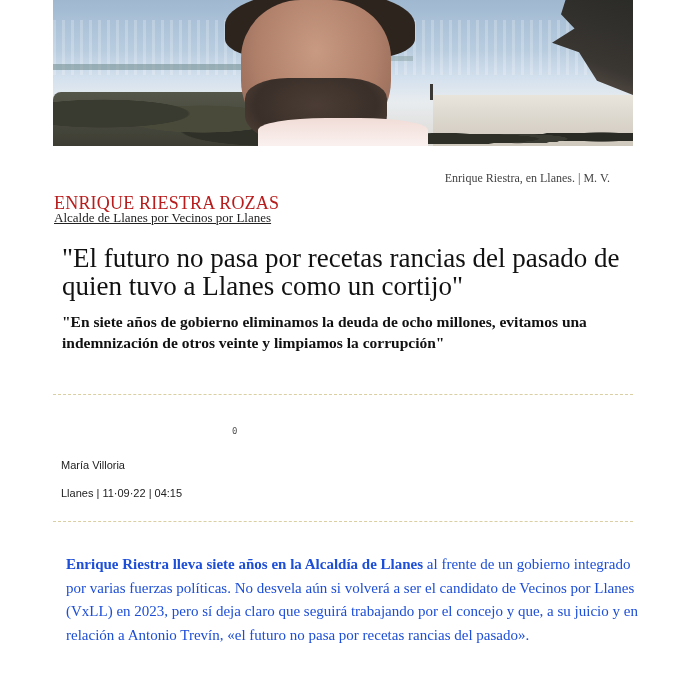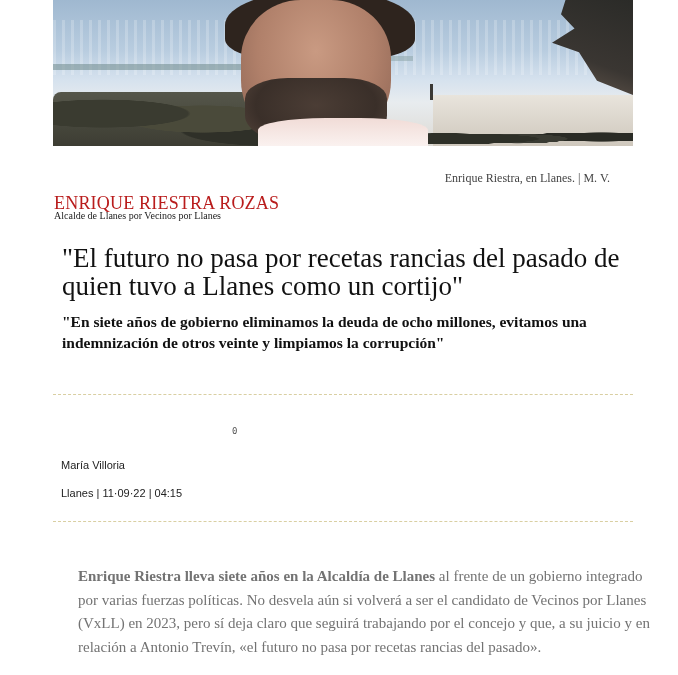--- a/index.html
+++ b/index.html
@@ -36,41 +36,41 @@
              border-radius: 30% 30% 45% 45%; }
     .photo .shirt { position: absolute; left: 205px; top: 118px; width: 170px; height: 30px;
              background: linear-gradient(180deg, #f1dcd7, #fbf3f1); border-radius: 40% 40% 0 0; }
     .photo .figure { position: absolute; left: 377px; top: 84px; width: 3px; height: 16px; background: #3b3935; }
 
     .caption { position: absolute; right: 68px; top: 152px; font-size: 12px; color: #444;
                font-family: "Liberation Serif", serif; margin-top: 19px; }
 
     .author-name { position: absolute; left: 54px; top: 193px; font-size: 18px; color: #b91c1c;
                    letter-spacing: 0.2px; }
-    .author-role { position: absolute; left: 54px; top: 210px; font-size: 10px; color: #222; }
+    .author-role { position: absolute; left: 54px; top: 210px; font-size: 13px; color: #222; text-decoration: underline; }
 
     .headline { position: absolute; left: 62px; top: 244px; width: 575px; font-size: 27px; line-height: 28px;
                 color: #111; font-weight: normal; margin: 0; }
     .subhead { position: absolute; left: 62px; top: 311px; width: 560px; font-size: 15.5px; line-height: 21px;
                font-weight: bold; color: #111; margin: 0; }
 
     .sep { position: absolute; left: 53px; width: 580px; height: 0;
            border-top: 1px dashed #d9cfa2; }
     .sep.top { top: 394px; }
     .sep.bottom { top: 521px; }
 
     .comments-count { position: absolute; left: 232px; top: 426px; font-size: 9px; color: #555;
                       font-family: "DejaVu Sans Mono", monospace; }
     .byline { position: absolute; left: 61px; top: 459px; font-size: 11px; color: #222;
               font-family: Liberation Sans, sans-serif; }
     .dateline { position: absolute; left: 61px; top: 487px; font-size: 11px; color: #222;
                 font-family: Liberation Sans, sans-serif; white-space: pre; }
 
     .body-text { position: absolute; left: 66px; top: 553px; width: 575px; font-size: 15px; line-height: 23.5px;
-                 color: #737373; margin: 12px; }
+                 color: #1d4ed8; margin: 0; }
     .body-text b { font-weight: bold; }
   </style>
 </head>
 <body>
 
 <div class="photo" title="Enrique Riestra, en Llanes.">
   <div class="sea-glint"></div>
   <div class="wave"></div>
   <div class="wave2"></div>
   <div class="rocks-left"></div>

